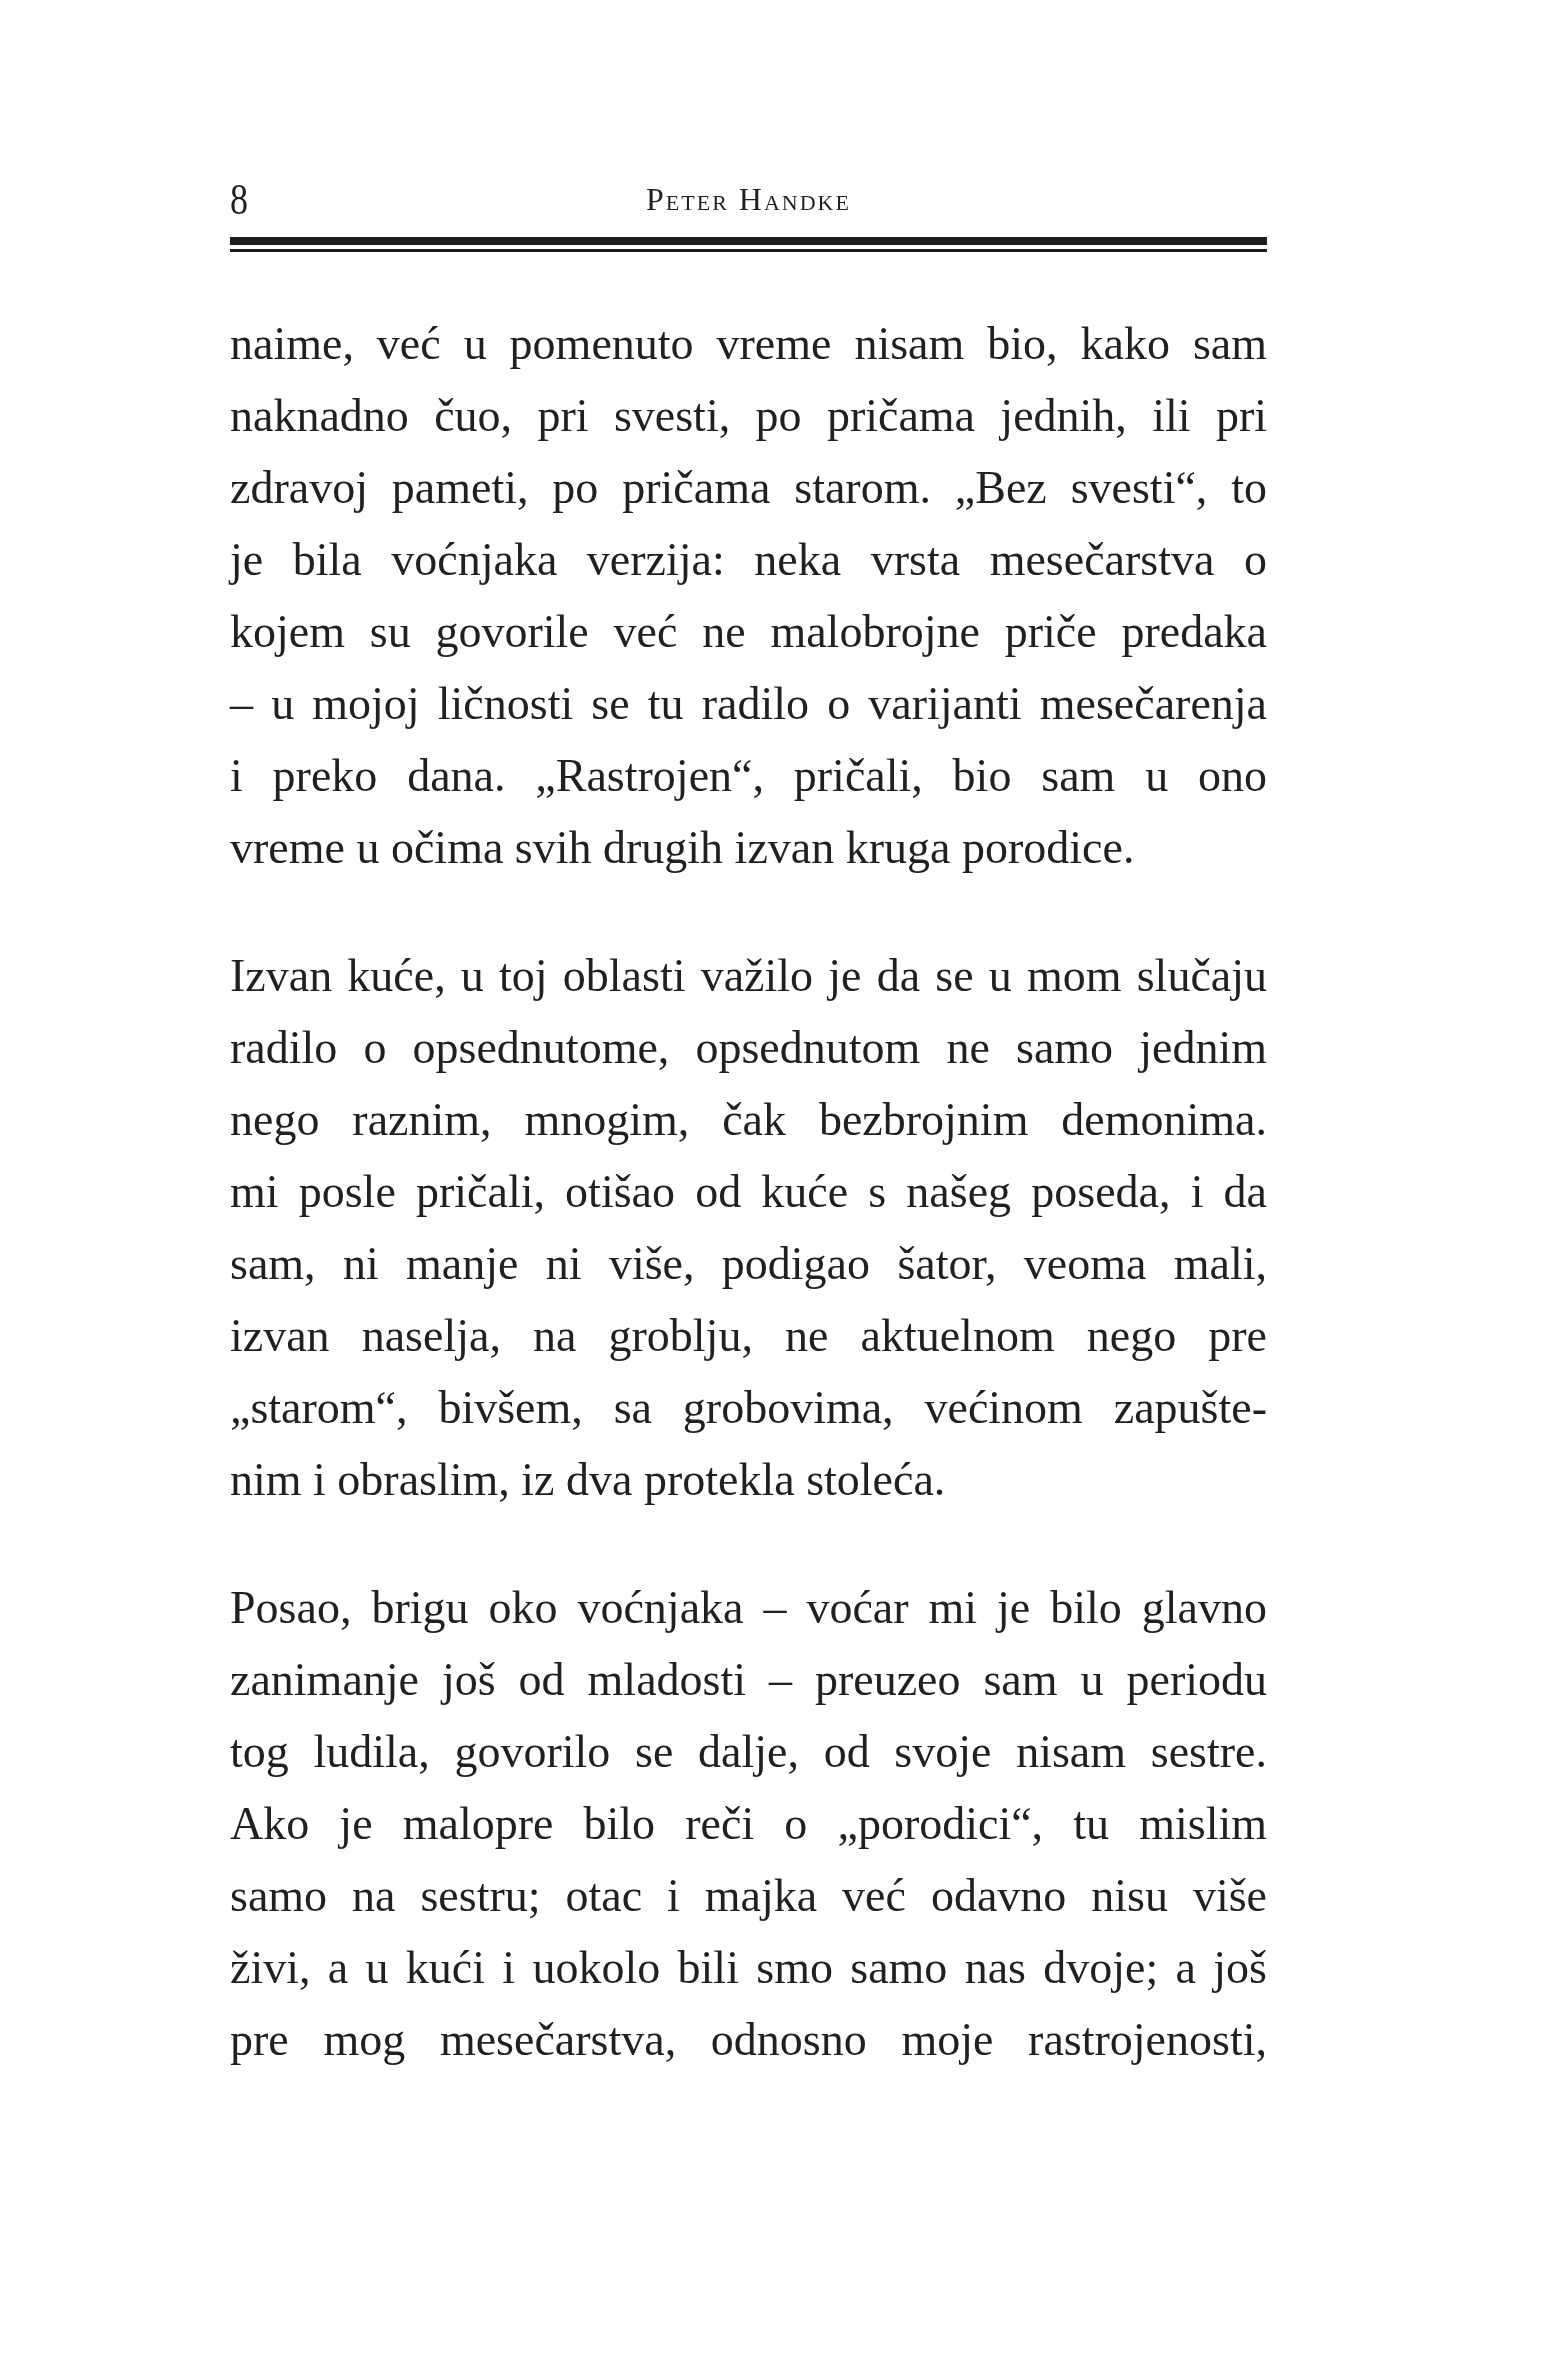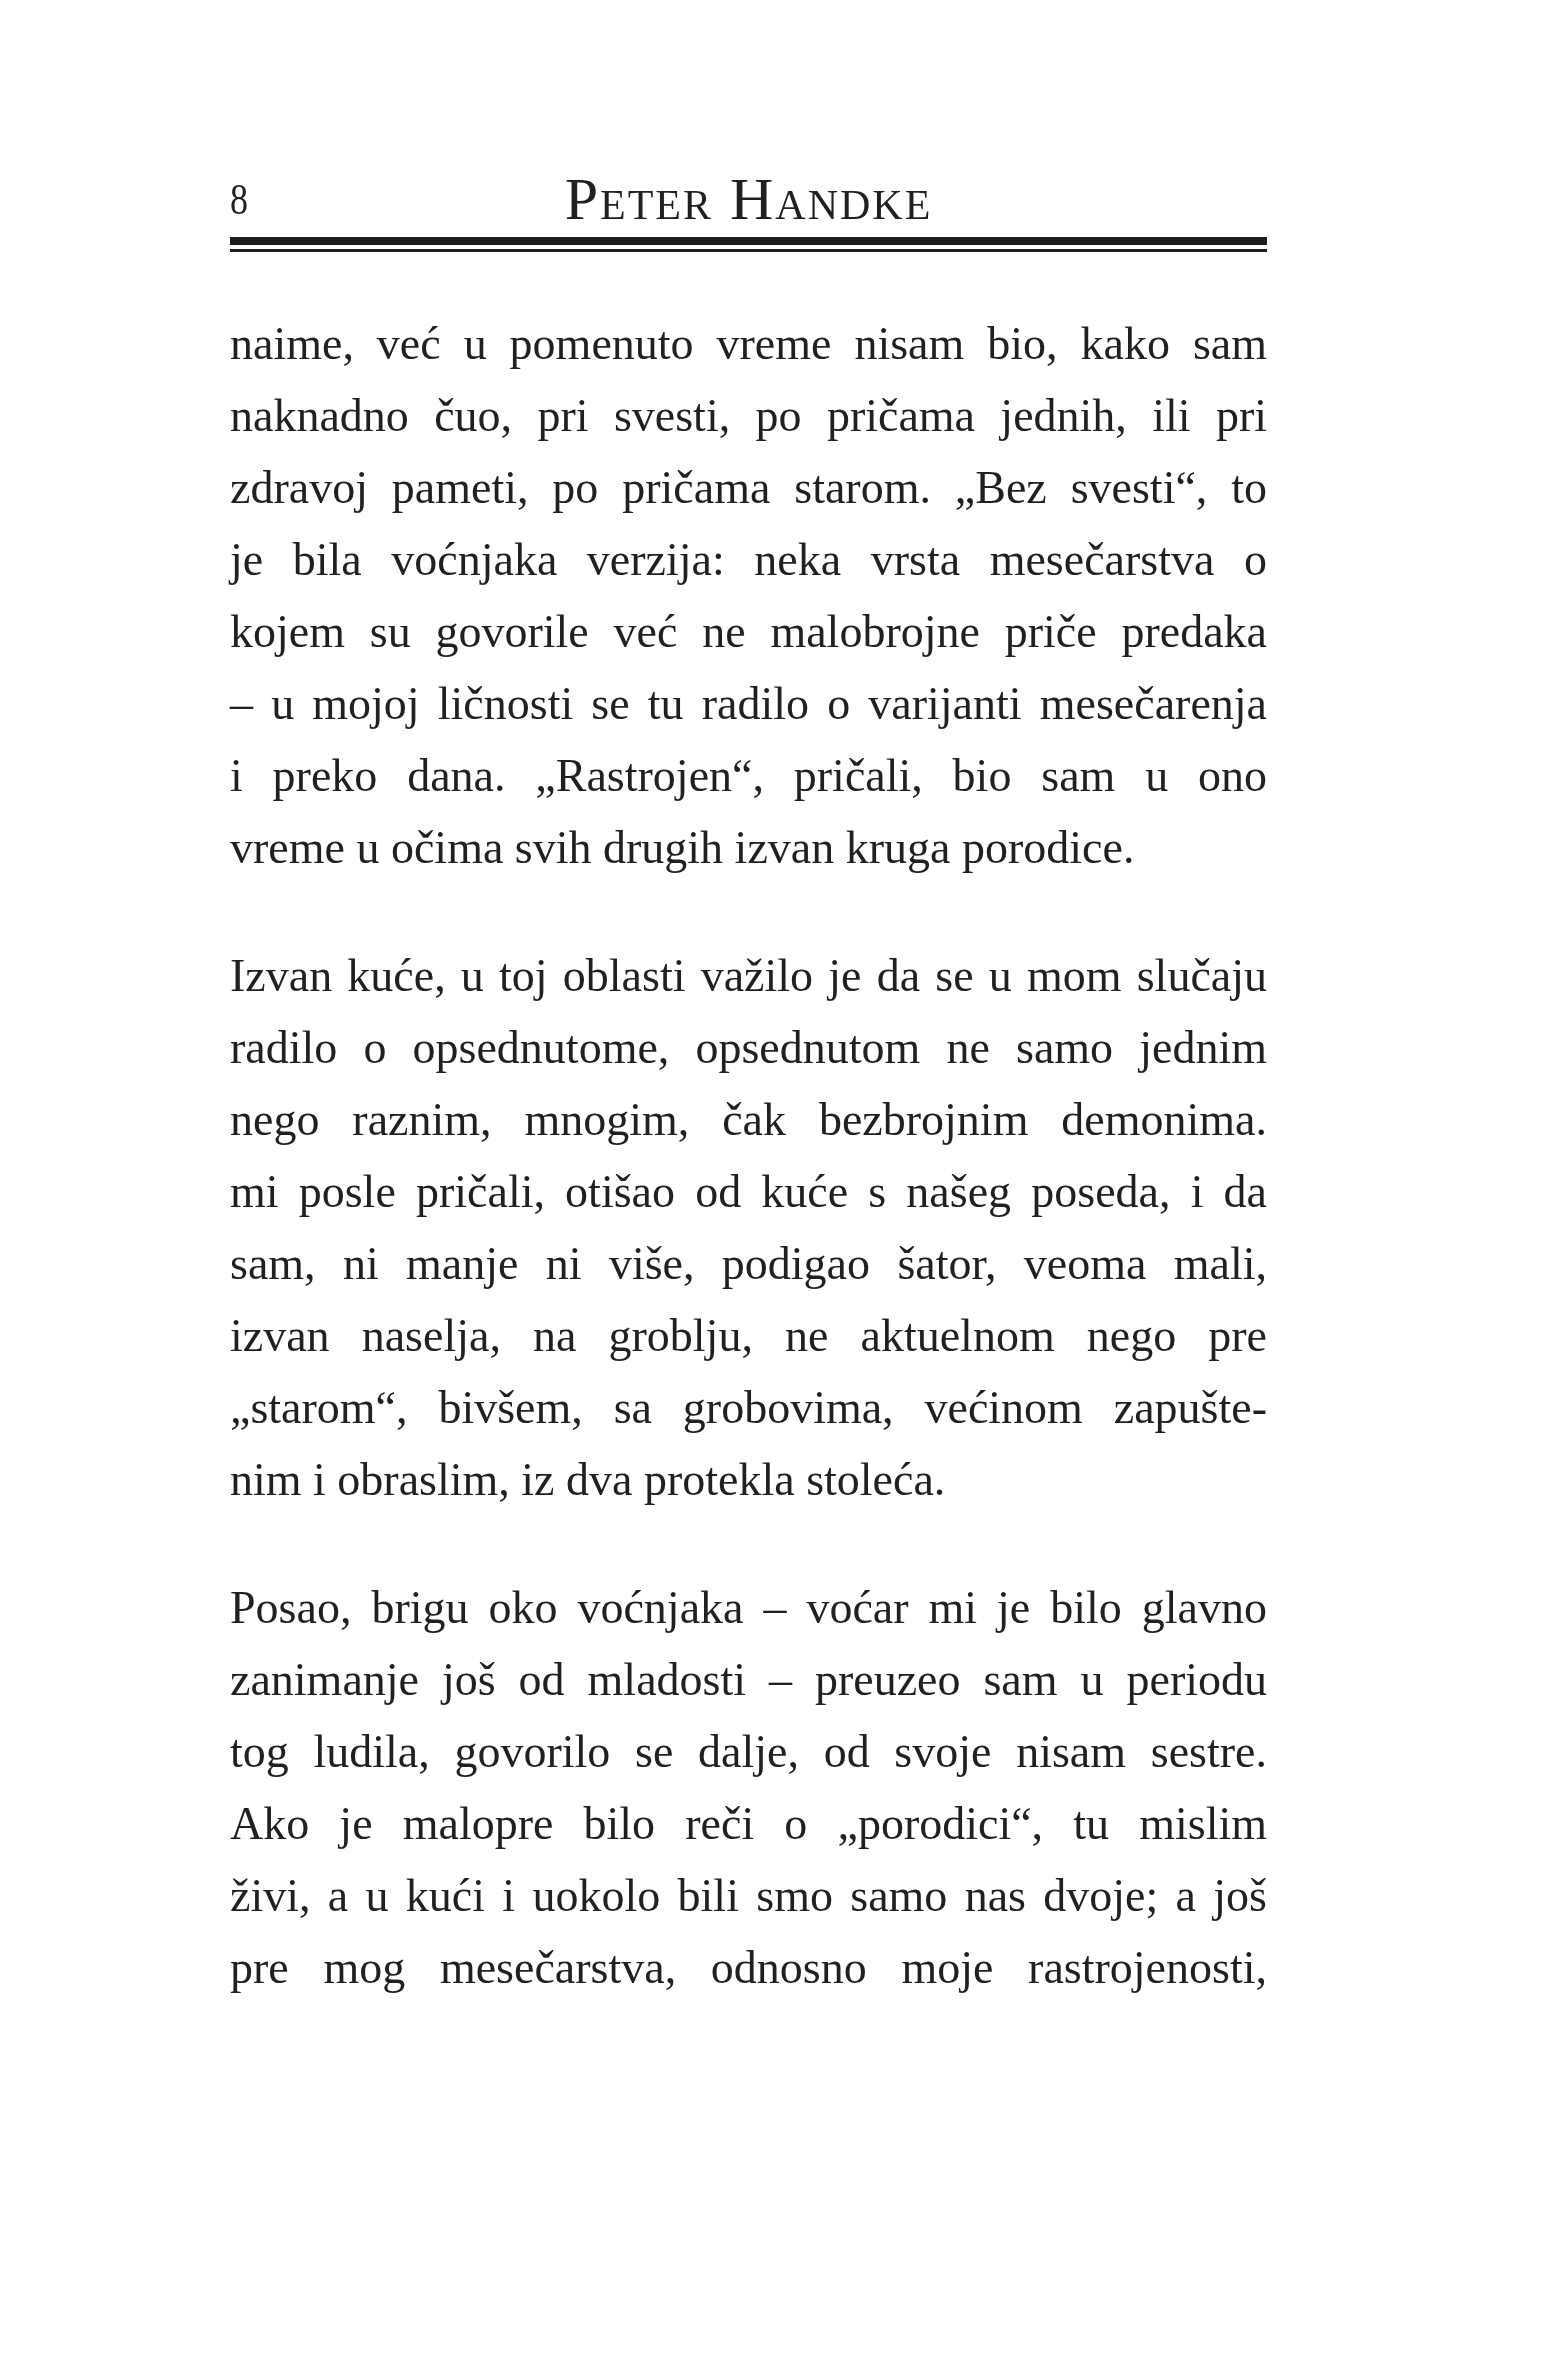--- a/index.html
+++ b/index.html
@@ -38,21 +38,21 @@
       line-height: 55px;
       transform: scaleX(0.82);
       transform-origin: left center;
     }
     .running-title {
       position: absolute;
       left: 0;
       right: 0;
       top: 0;
       text-align: center;
-      font-size: 60px;
+      font-size: 32px;
       line-height: 55px;
       font-variant: small-caps;
       letter-spacing: 2px;
     }
     .rule-thick {
       position: absolute;
       left: 230px;
       top: 237px;
       width: 1037px;
       height: 7.8px;
@@ -132,19 +132,20 @@
       <div class="line"><span class="line-inner">izvan naselja, na groblju, ne aktuelnom nego pre</span></div>
       <div class="line"><span class="line-inner">„starom“, bivšem, sa grobovima, većinom zapušte-</span></div>
       <div class="line last"><span class="line-inner">nim i obraslim, iz dva protekla stoleća.</span></div>
     </div>
 
     <div class="paragraph">
       <div class="line"><span class="line-inner">Posao, brigu oko voćnjaka – voćar mi je bilo glavno</span></div>
       <div class="line"><span class="line-inner">zanimanje još od mladosti – preuzeo sam u periodu</span></div>
       <div class="line"><span class="line-inner">tog ludila, govorilo se dalje, od svoje nisam sestre.</span></div>
       <div class="line"><span class="line-inner">Ako je malopre bilo reči o „porodici“, tu mislim</span></div>
+      <div class="line"><span class="line-inner">samo na sestru; otac i majka već odavno nisu više</span></div>
       <div class="line"><span class="line-inner">živi, a u kući i uokolo bili smo samo nas dvoje; a još</span></div>
       <div class="line"><span class="line-inner">pre mog mesečarstva, odnosno moje rastrojenosti,</span></div>
     </div>
 
   </div>
 </div>
 
 
 </body></html>

